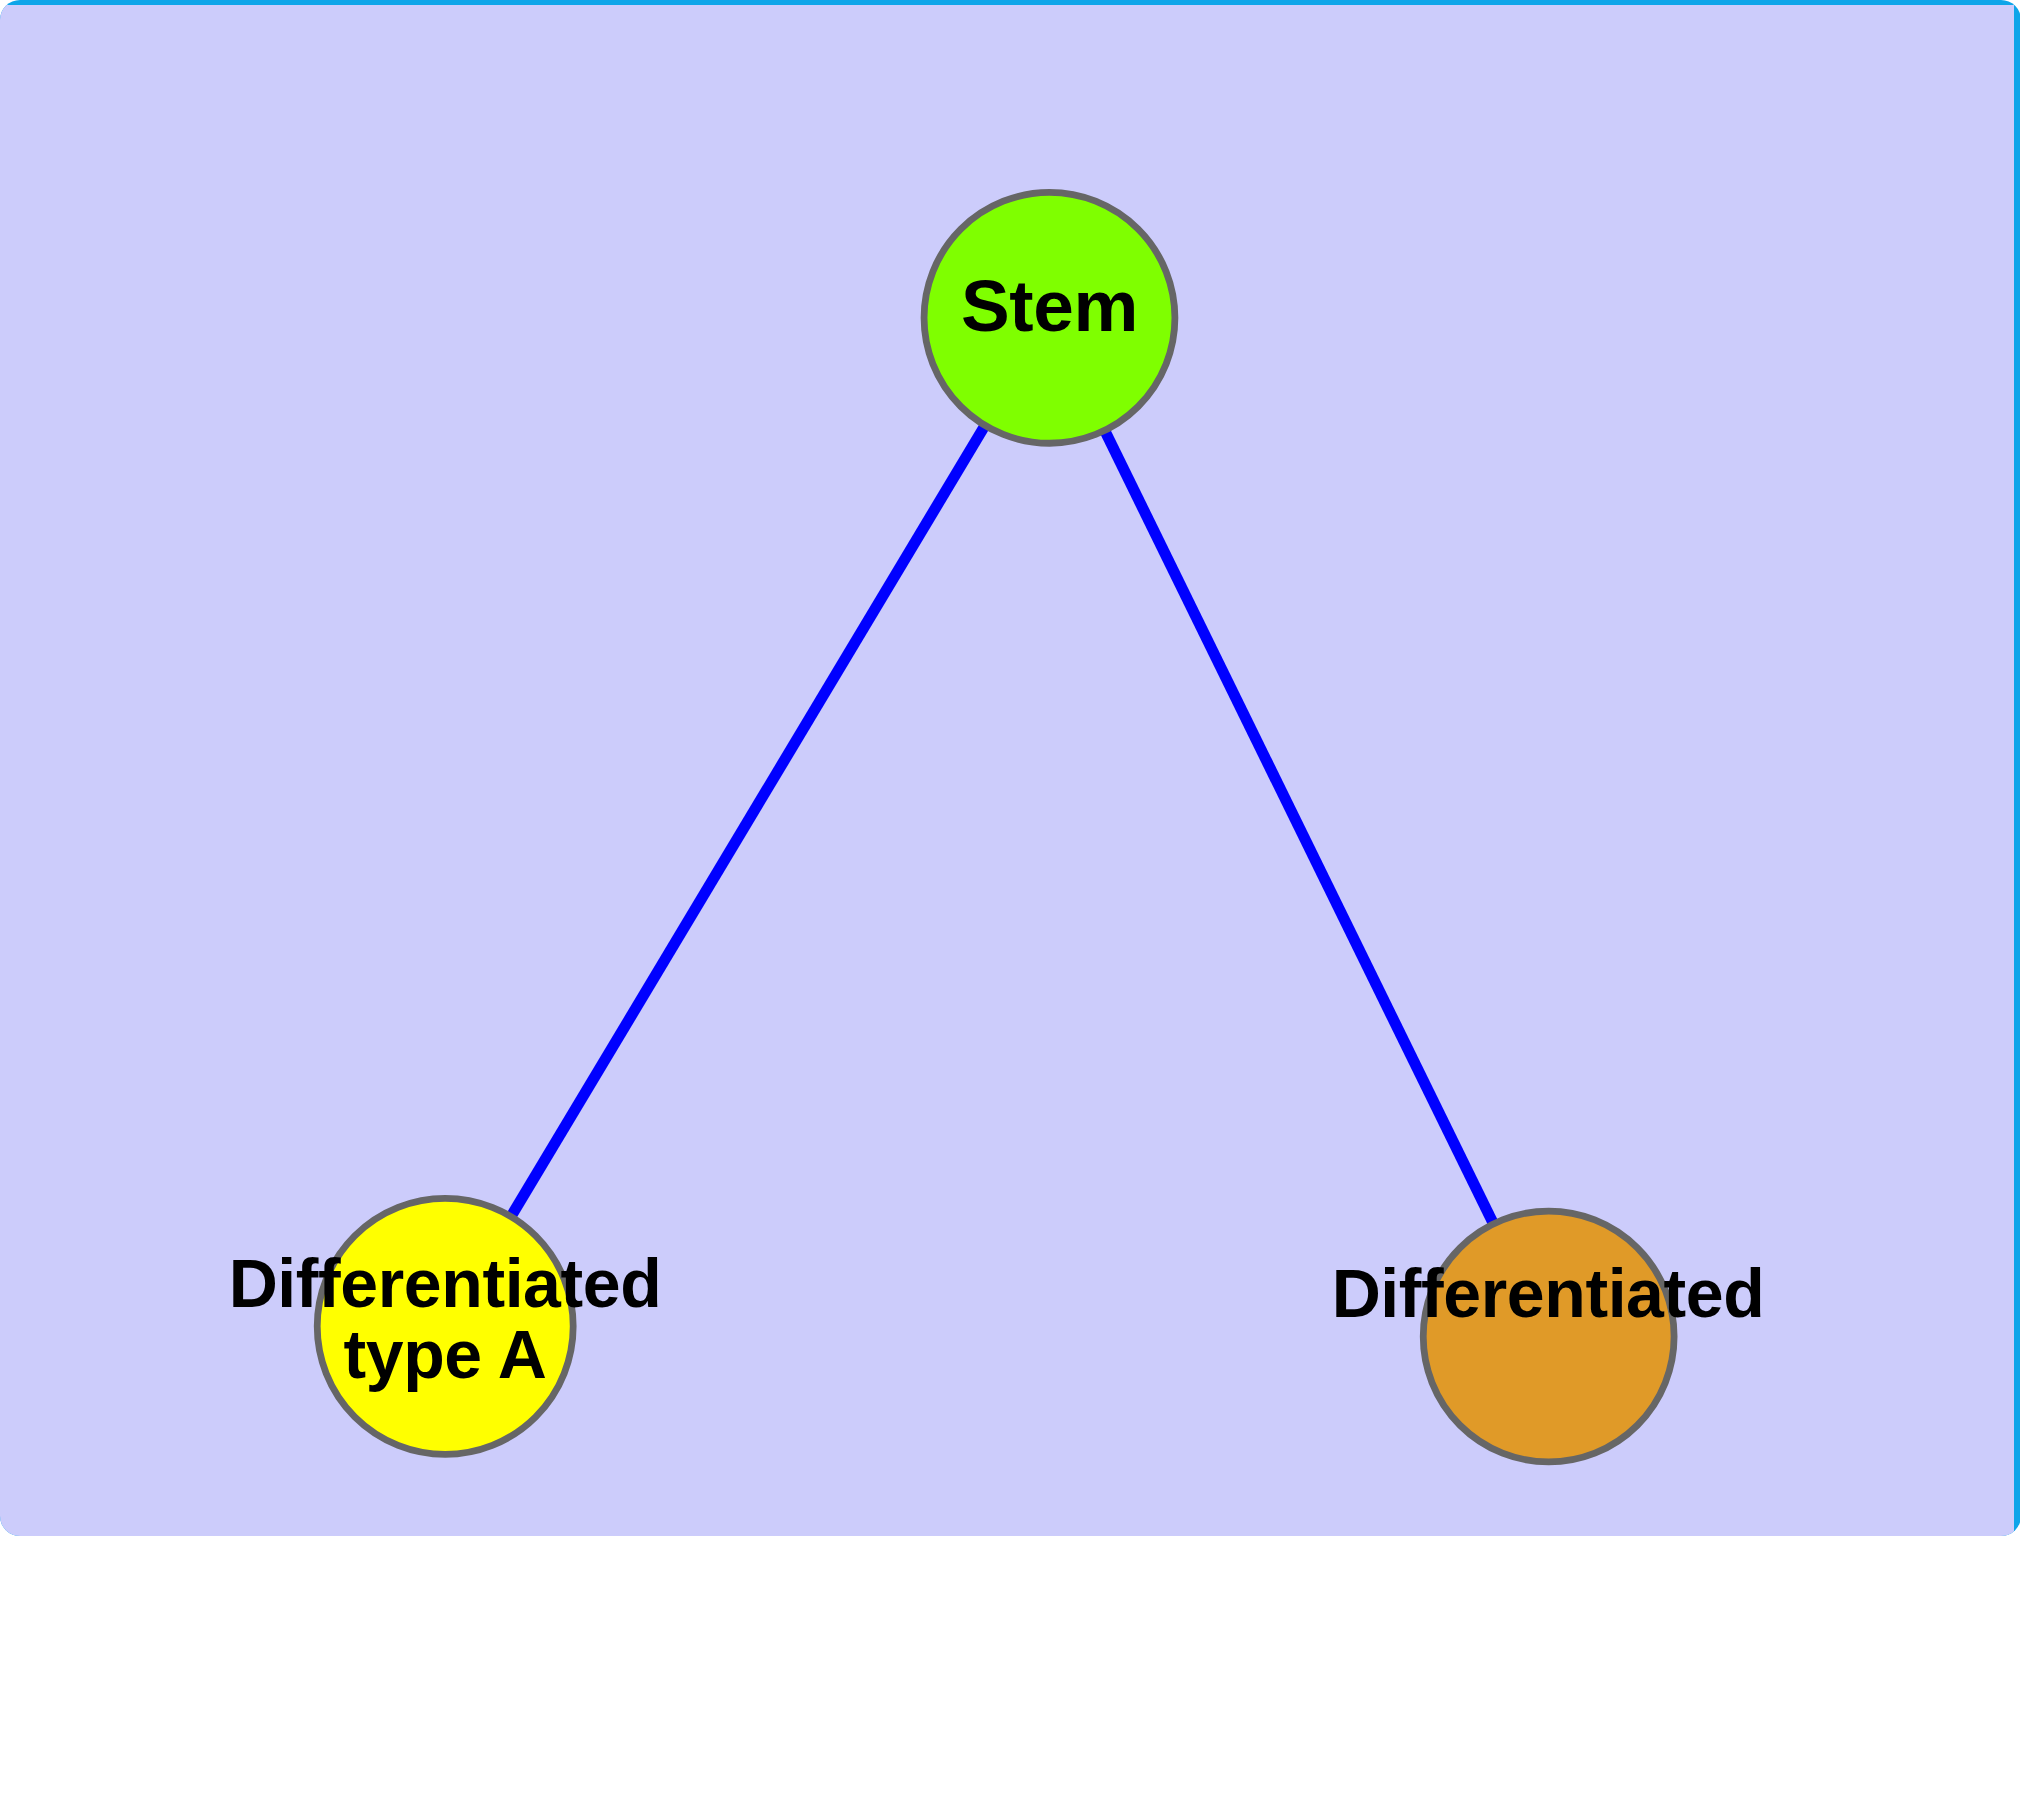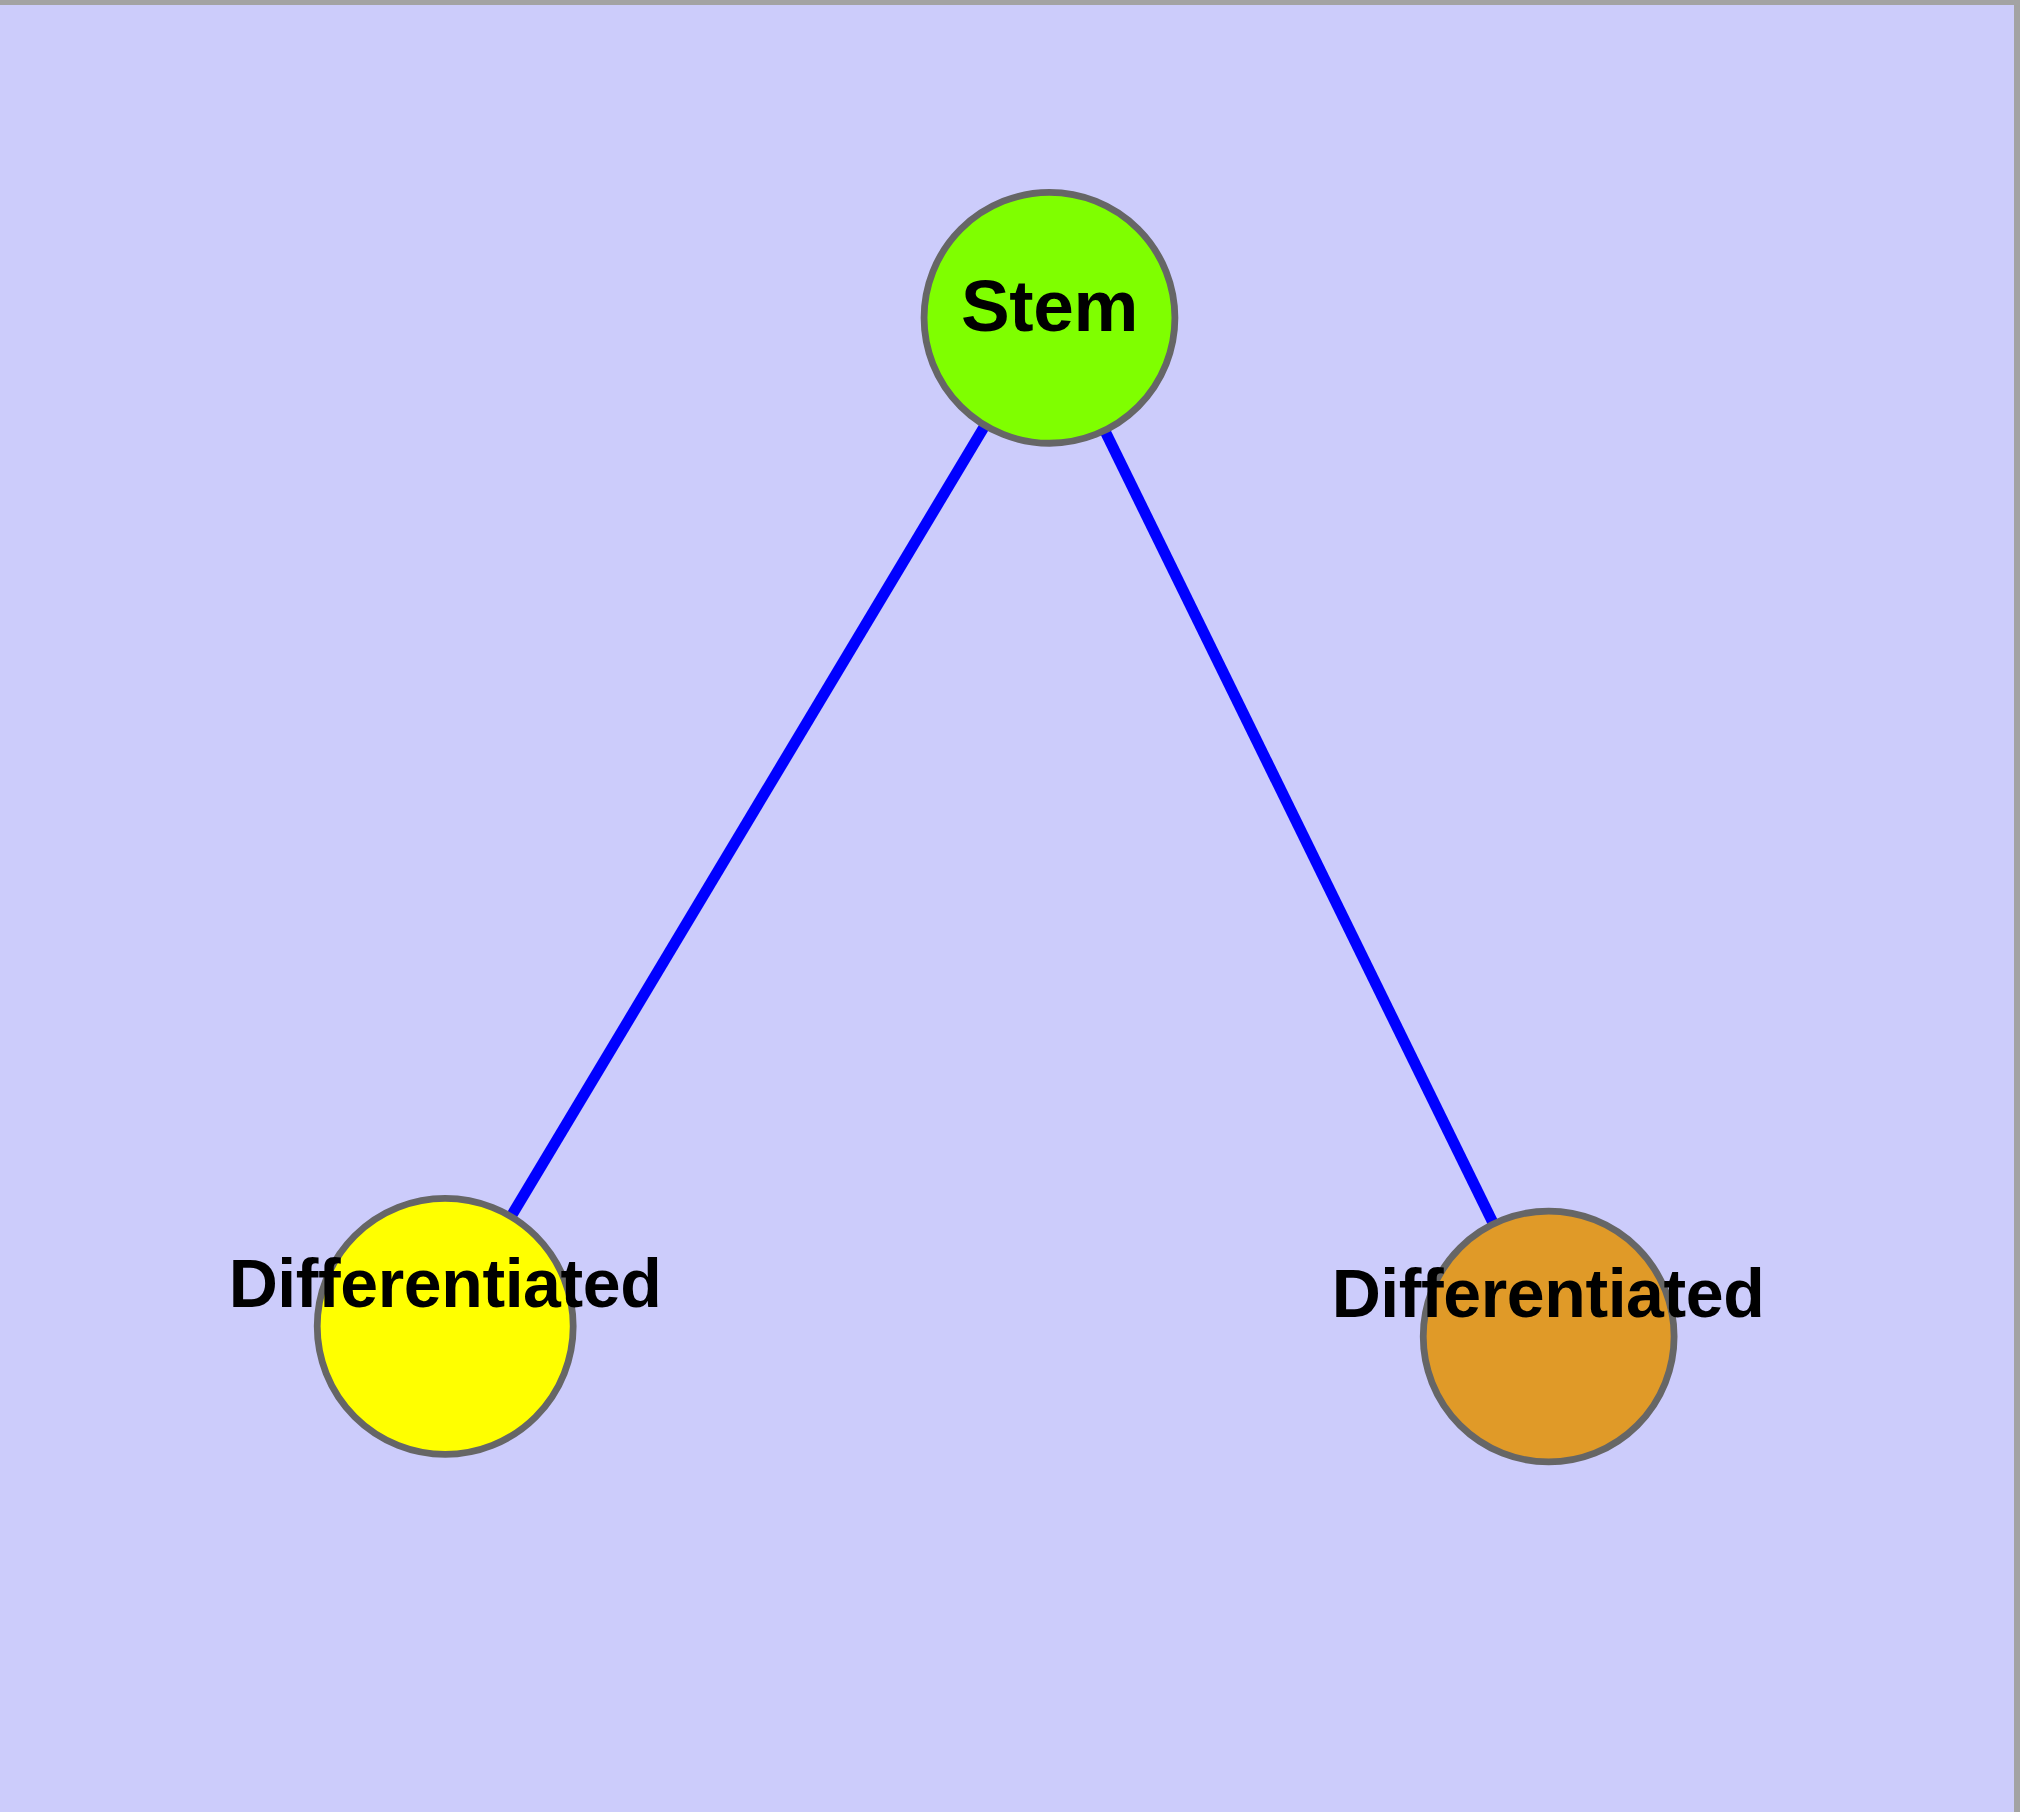--- a/index.html
+++ b/index.html
@@ -4,24 +4,25 @@
 <title>Cell differentiation graph</title>
 <style>
   html, body {
     margin: 0;
     padding: 0;
     background: #ffffff;
   }
   #stage {
     position: relative;
     width: 2021px;
-    height: 1812px;
-    background: #a3a3a3;
+    height: 1536px;
+    background: #0ea5e9;
     overflow: hidden;
     font-family: "Liberation Sans", "DejaVu Sans", sans-serif;
+    border-radius: 20px;
   }
   
   #canvas {
     position: absolute;
     left: 0;
     top: 5.1px;
     width: 2014px;
     height: 1807px;
     background: #ccccfb;
   }
@@ -77,18 +78,18 @@
 
     <g>
       <circle cx="1238" cy="375" r="148" fill="#7fff00" stroke="#666666" stroke-width="8"></circle>
       <circle cx="525" cy="1565" r="151" fill="#ffff00" stroke="#666666" stroke-width="8"></circle>
       <circle cx="1827" cy="1577" r="148" fill="#e09a28" stroke="#666666" stroke-width="8"></circle>
     </g>
   </svg>
 
   <div class="node-label label-stem" style="color: rgb(0, 0, 0);"><span>Stem</span></div>
 
-  <div class="node-label label-a" style="color: rgb(0, 0, 0);"><span>Differentiated</span><br></div>
+  <div class="node-label label-a" style="color: rgb(0, 0, 0);"><span>Differentiated</span><br><span>type A</span></div>
 
   <div class="node-label label-b" style="color: rgb(0, 0, 0);"><span>Differentiated</span><br></div>
 
 </div>
 
 
 </body></html>

